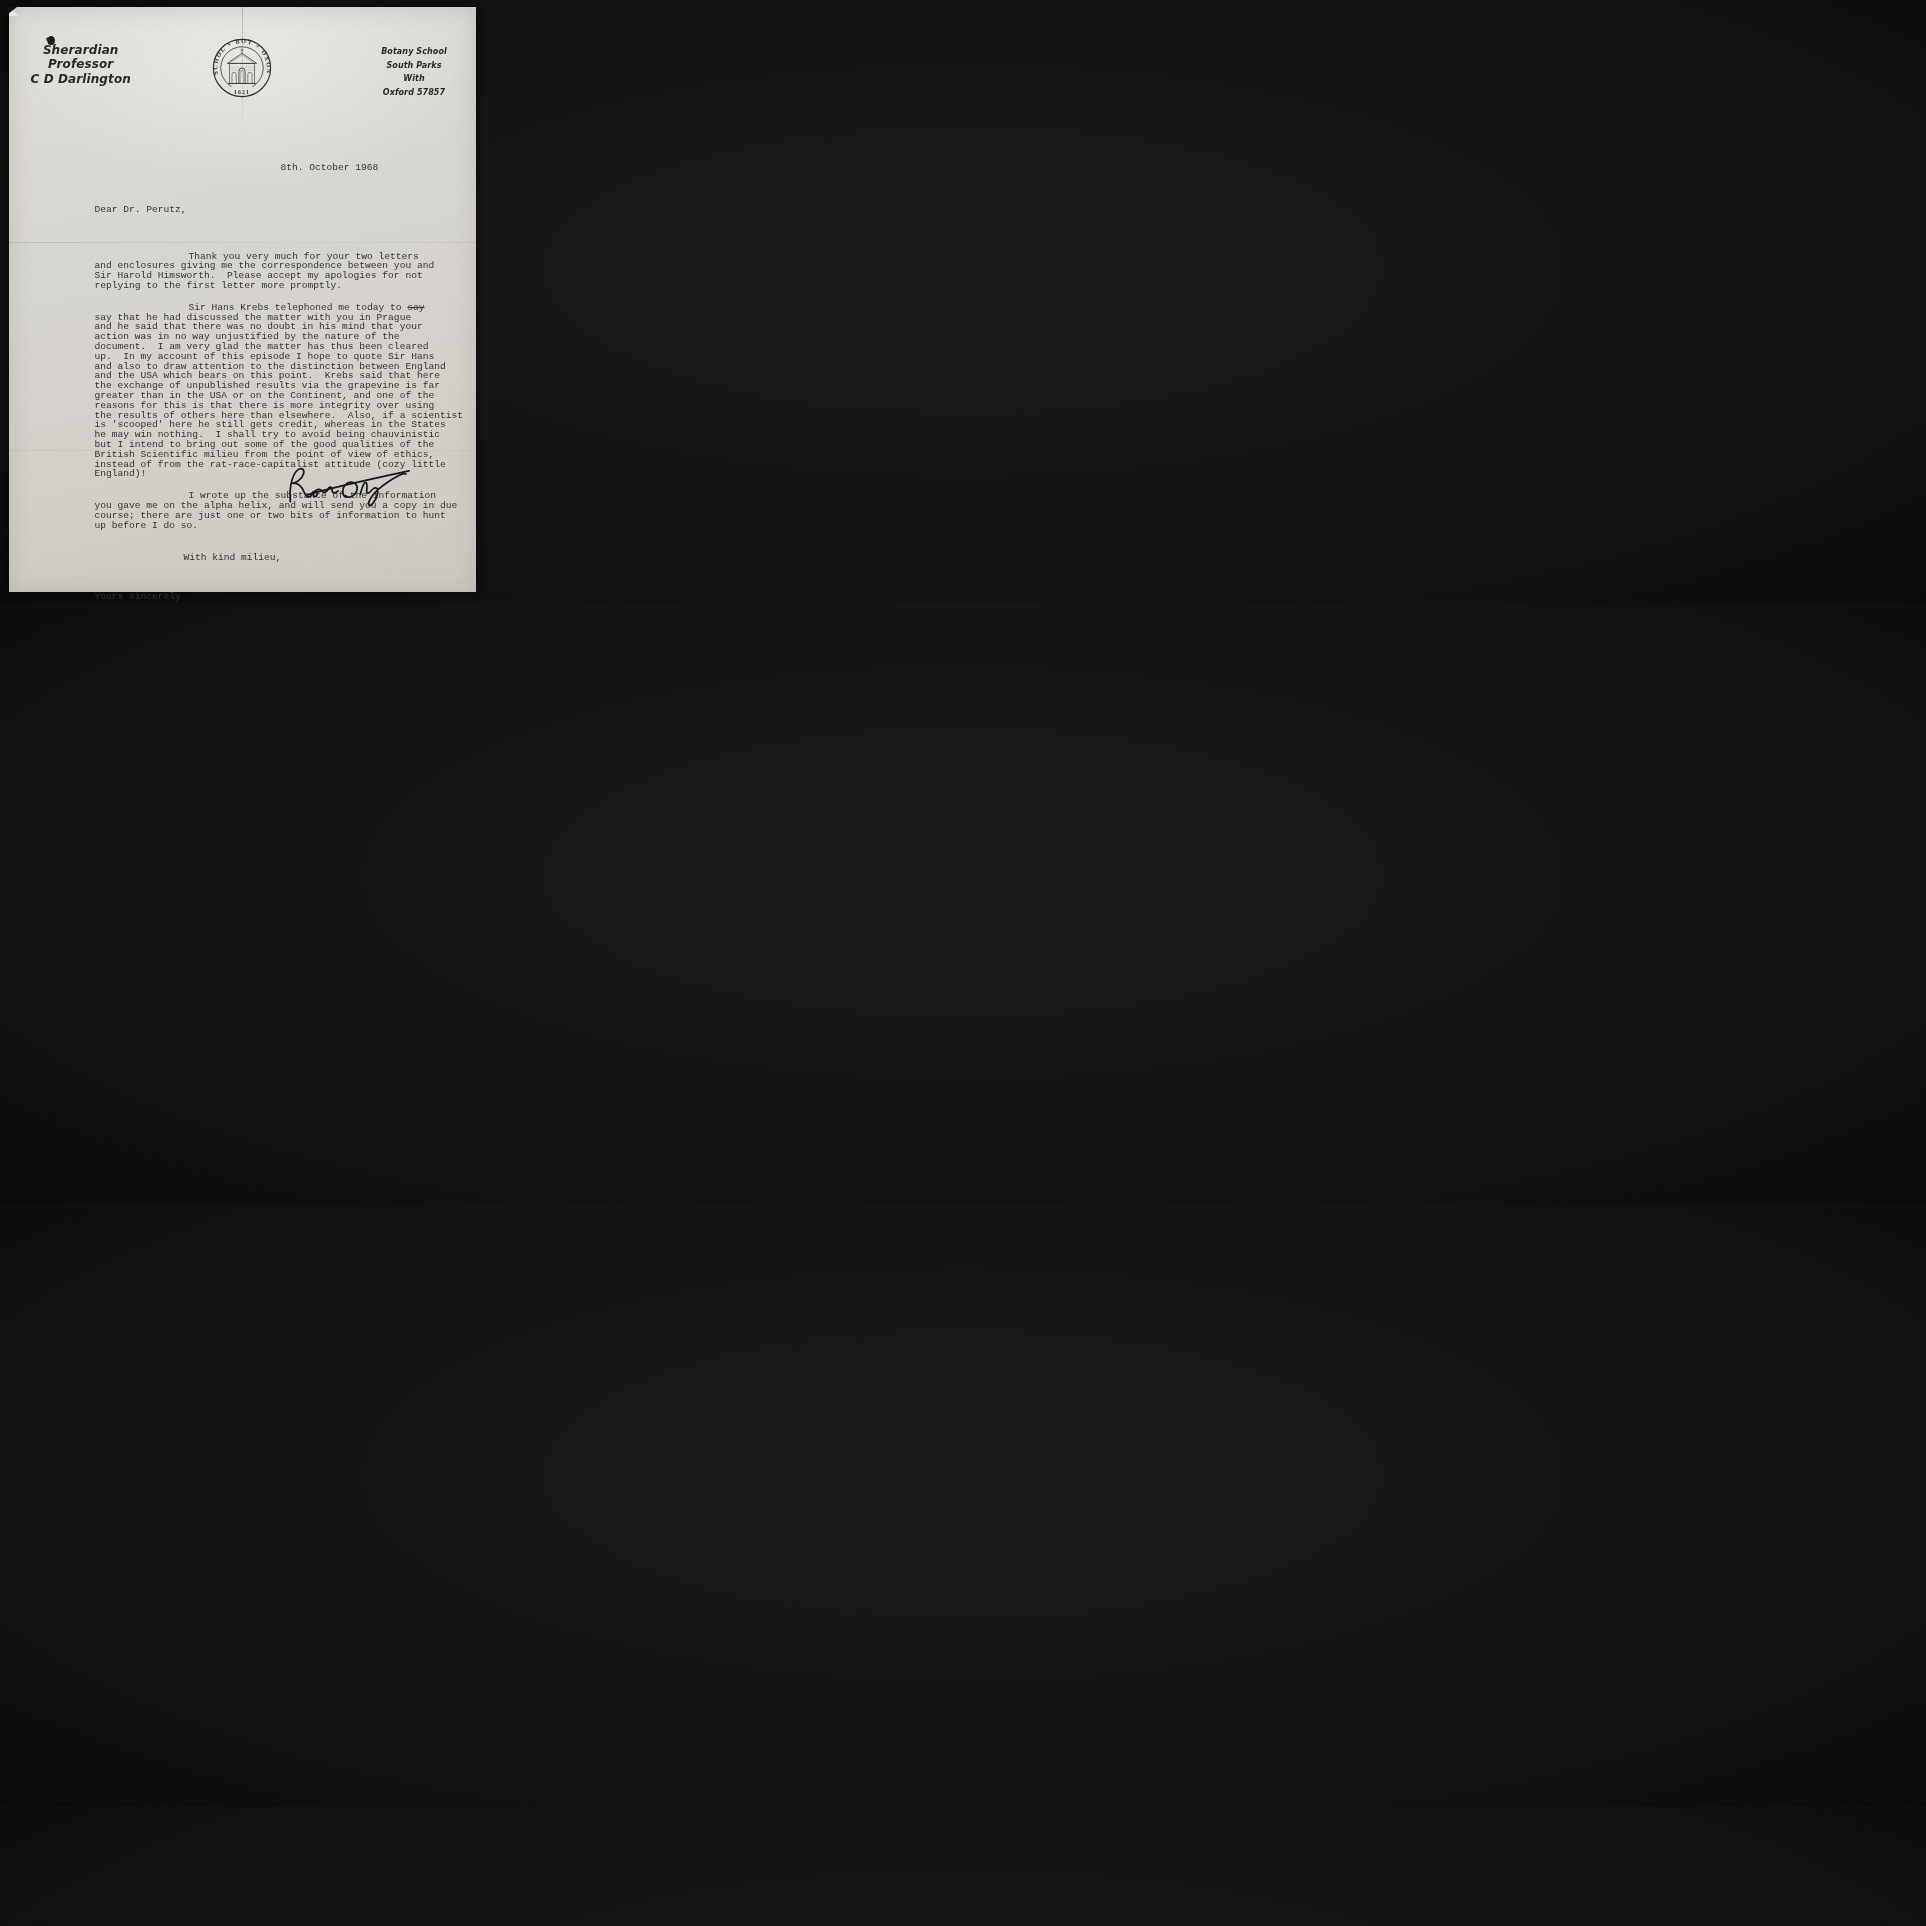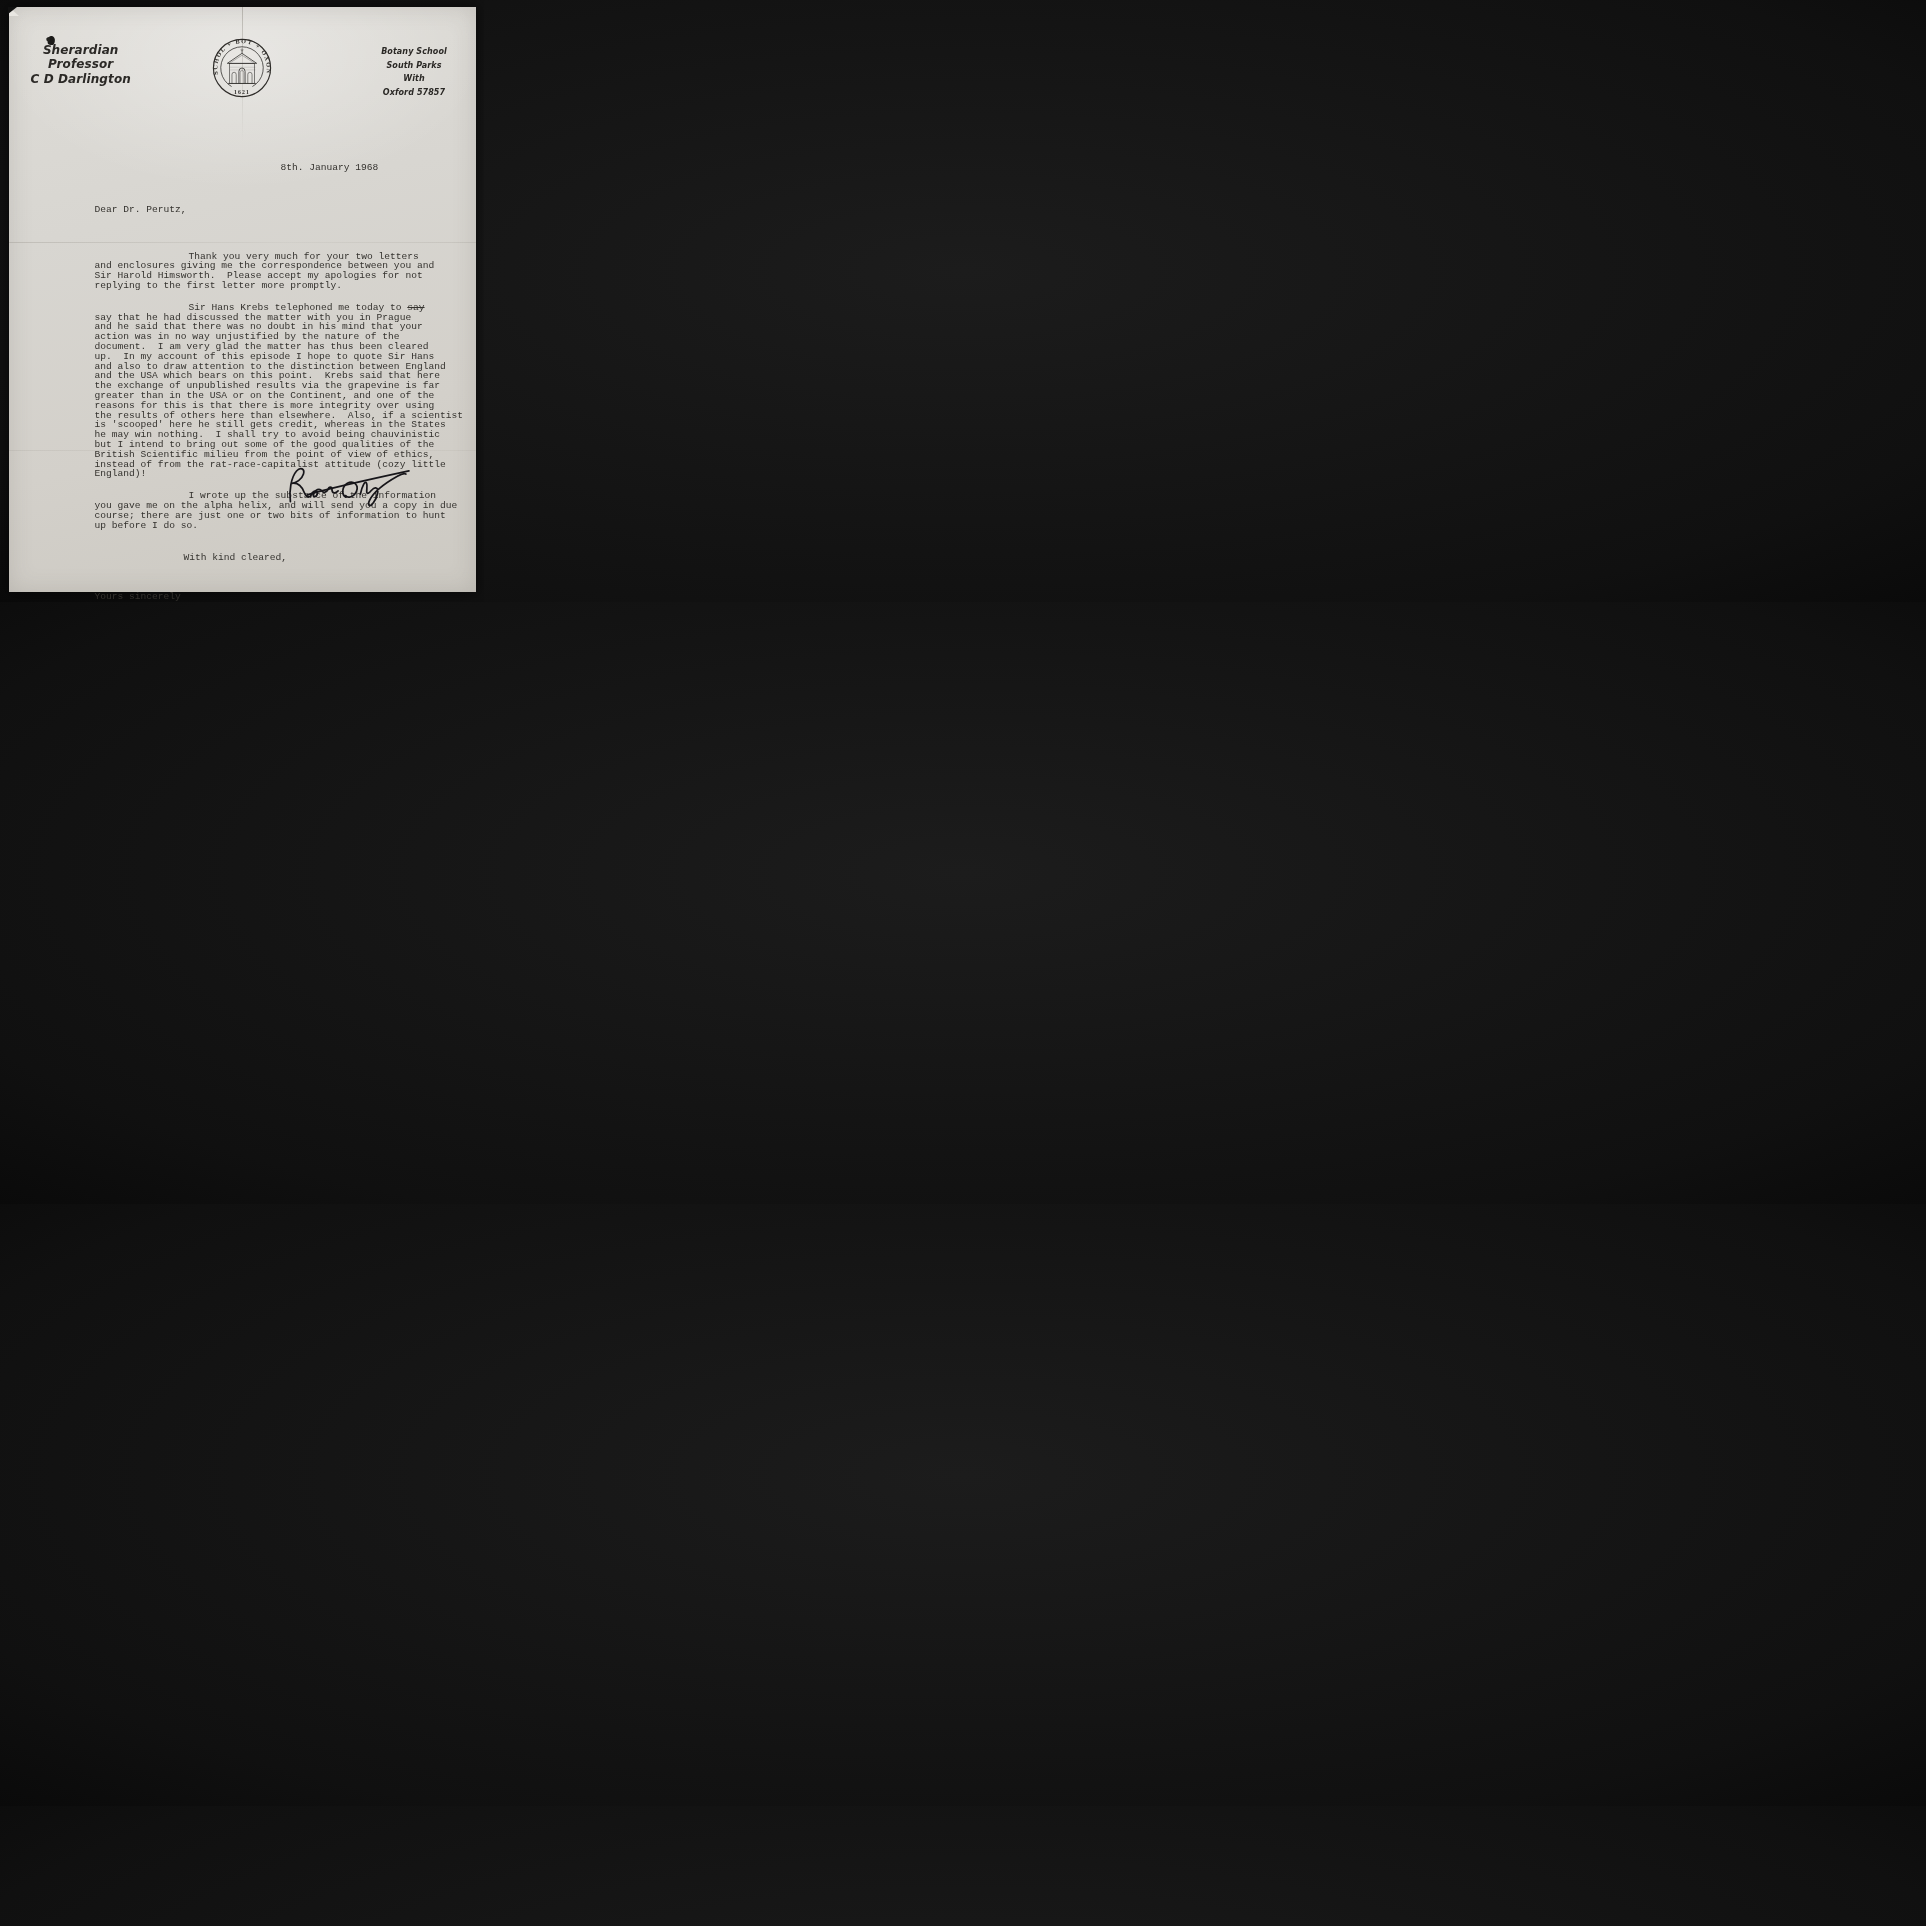--- a/index.html
+++ b/index.html
@@ -141,24 +141,24 @@
     </svg>
   </div>
 
   <div class="lh-right">
     <div>Botany School</div>
     <div>South Parks With</div>
     <div>Oxford 57857</div>
   </div>
 
   <div class="letter-body">
-    <div class="date">8th. January 1968</div>
+    <div class="date">8th. October 1968</div>
     <div class="salutation">Dear Dr. Perutz,</div>
     <div id="paragraphs"><div class="paragraph"><div class="line indent">Thank you very much for your two letters</div><div class="line">and enclosures giving me the correspondence between you and</div><div class="line">Sir Harold Himsworth.  Please accept my apologies for not</div><div class="line">replying to the first letter more promptly.</div></div><div class="paragraph"><div class="line indent"><span>Sir Hans Krebs telephoned me today to </span><span class="strike">say</span></div><div class="line">say that he had discussed the matter with you in Prague</div><div class="line">and he said that there was no doubt in his mind that your</div><div class="line">action was in no way unjustified by the nature of the</div><div class="line">document.  I am very glad the matter has thus been cleared</div><div class="line">up.  In my account of this episode I hope to quote Sir Hans</div><div class="line">and also to draw attention to the distinction between England</div><div class="line">and the USA which bears on this point.  Krebs said that here</div><div class="line">the exchange of unpublished results via the grapevine is far</div><div class="line">greater than in the USA or on the Continent, and one of the</div><div class="line">reasons for this is that there is more integrity over using</div><div class="line">the results of others here than elsewhere.  Also, if a scientist</div><div class="line">is 'scooped' here he still gets credit, whereas in the States</div><div class="line">he may win nothing.  I shall try to avoid being chauvinistic</div><div class="line">but I intend to bring out some of the good qualities of the</div><div class="line">British Scientific milieu from the point of view of ethics,</div><div class="line">instead of from the rat-race-capitalist attitude (cozy little</div><div class="line">England)!</div></div><div class="paragraph"><div class="line indent">I wrote up the substance of the information</div><div class="line">you gave me on the alpha helix, and will send you a copy in due</div><div class="line">course; there are just one or two bits of information to hunt</div><div class="line">up before I do so.</div></div></div>
-    <div class="closing">With kind cleared,</div>
+    <div class="closing">With kind milieu,</div>
     <div class="signoff">Yours sincerely</div>
     <div class="address" id="address"><div class="line">Dr. M. Perutz, F.R.S.,</div><div class="line">Laboratory of Molecular Biology,</div><div class="line">University Postgraduate Medical School,</div><div class="line">Hills Rd.,</div><div class="line">Cambridge</div></div>
   </div>
 
   <div class="signature">
     <svg width="127" height="47" viewBox="0 0 330 122">
       <g fill="none" stroke="#17161a" stroke-width="4.5" stroke-linecap="round" stroke-linejoin="round">
         <path d="M 14 98 C 10 70 16 34 30 18 C 40 7 52 12 48 26 C 44 40 28 50 18 50 C 34 48 44 58 50 74 C 54 84 60 88 66 84"></path>
         <path d="M 66 84 C 72 68 84 66 84 76 C 84 86 70 88 74 78 C 78 66 90 62 96 70 C 100 76 108 74 112 66 C 114 58 122 58 122 66 C 122 76 130 78 138 70"></path>
         <path d="M 158 86 C 146 80 148 58 162 50 C 178 42 192 54 186 70 C 180 86 162 90 158 82"></path>

